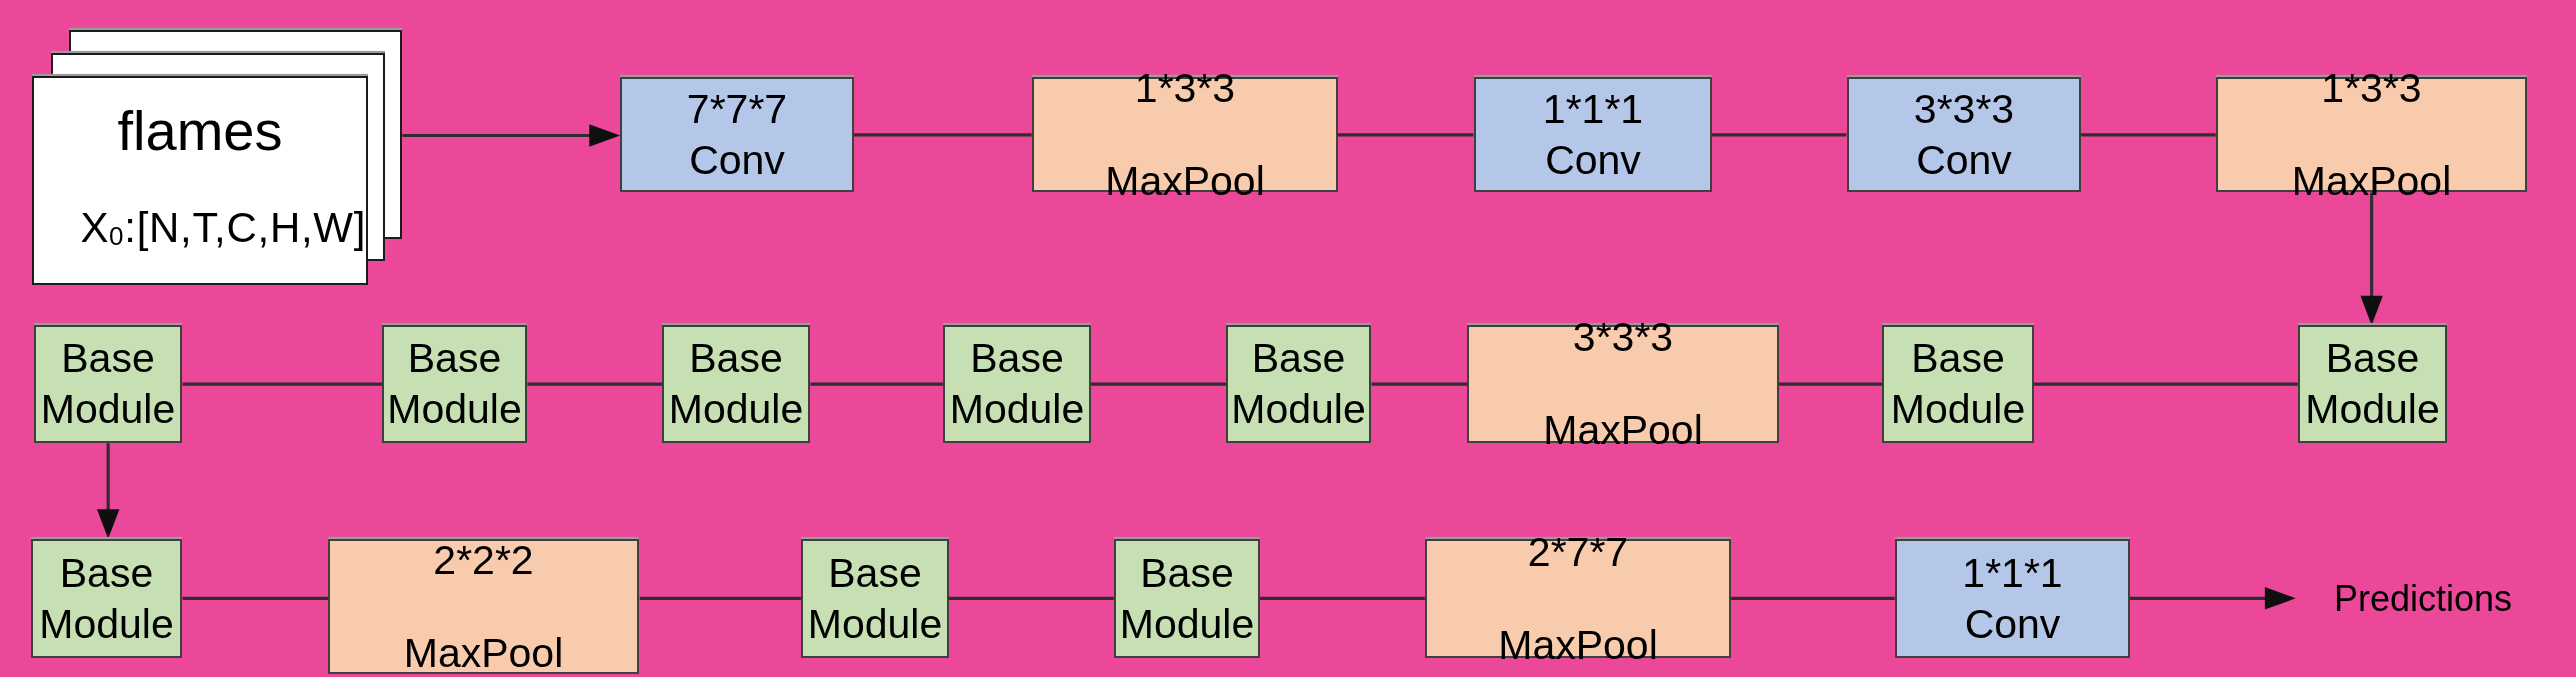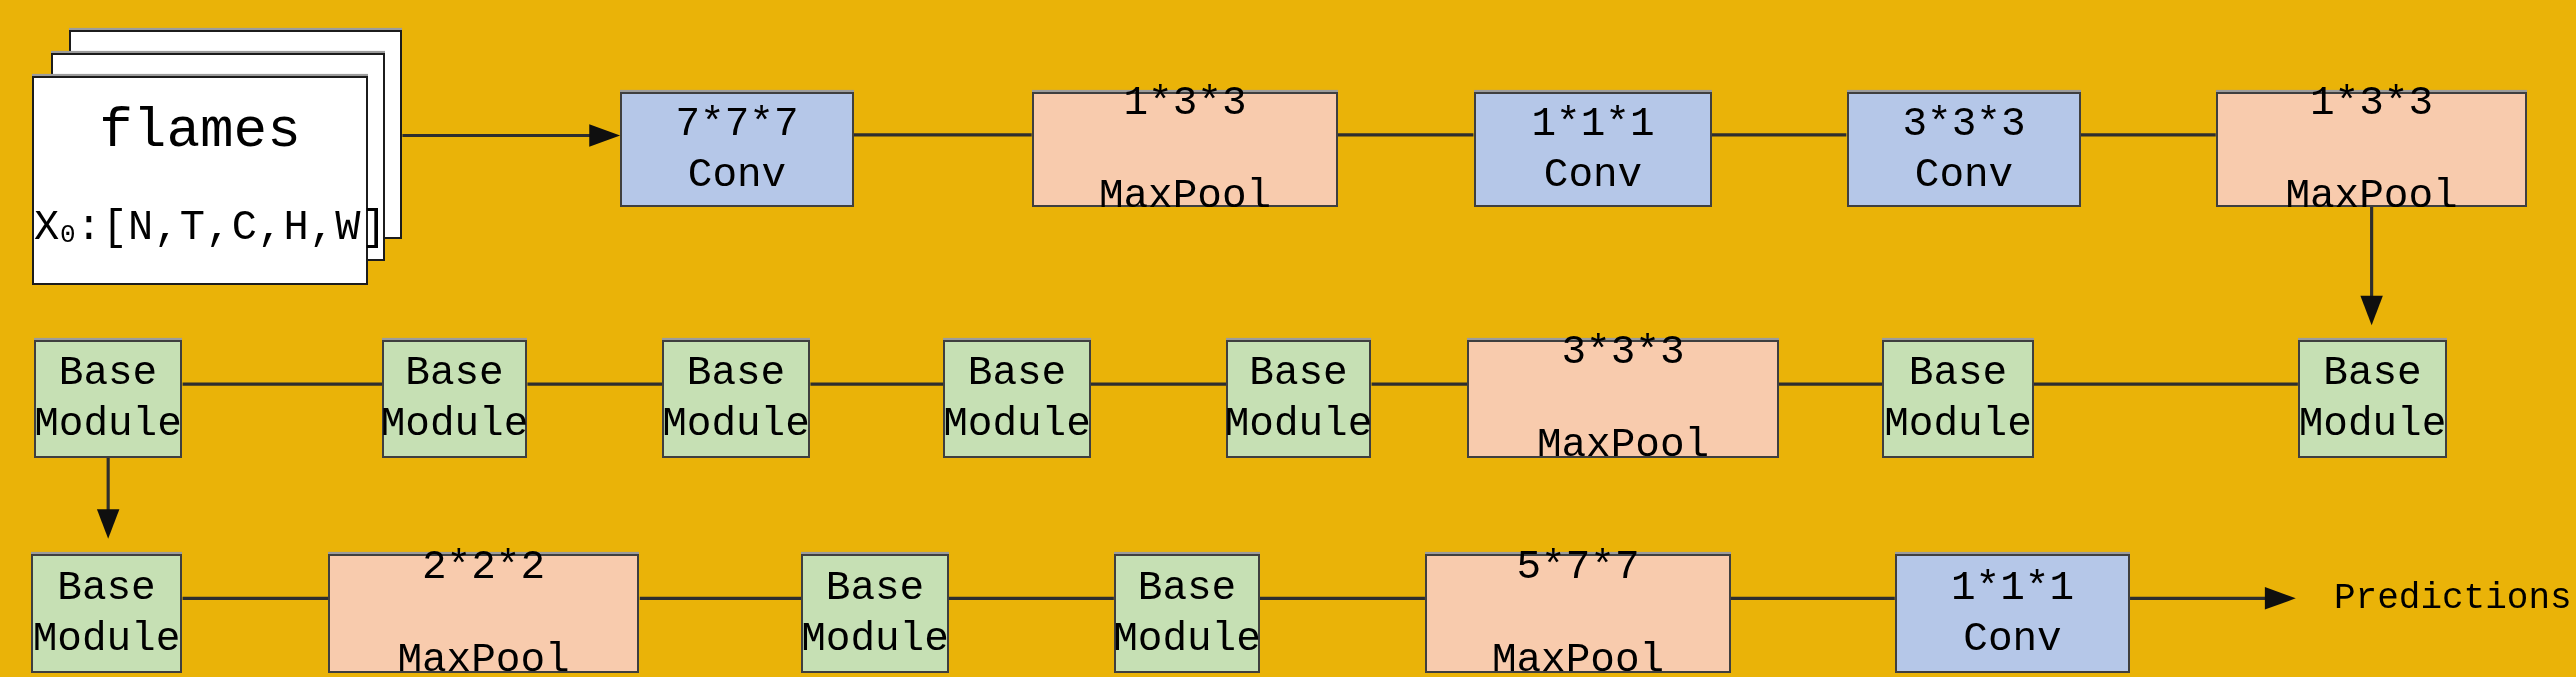--- a/index.html
+++ b/index.html
@@ -1,27 +1,27 @@
 <!DOCTYPE html>
 <html style="font-size:11.2px"><head>
 <meta charset="utf-8">
 <style>
   html,body{margin:0;padding:0;background:#ffffff;}
   .canvas{
-    position:relative;width:2576px;height:677px;background:#eab308;overflow:hidden;
-    font-family:Liberation Mono, monospace;color:#000000;
+    position:relative;width:2576px;height:677px;background:#ec4899;overflow:hidden;
+    font-family:Liberation Sans, sans-serif;color:#000000;
   }
   .connectors{position:absolute;left:0;top:0;width:2576px;height:677px;pointer-events:none;}
   .connectors line{stroke:#2e2e2e;stroke-width:4.5;}
   .connectors polygon{fill:#0f0f0f;}
   .node{
     position:absolute;box-sizing:border-box;border:2.1px solid #3f3f3f;
     box-shadow:0 -2.1px 0 #9c9c9c;
     display:flex;flex-direction:column;align-items:center;justify-content:center;
-    text-align:center;font-size:41px;line-height:1.24;white-space:nowrap;margin-top:15px;
+    text-align:center;font-size:41px;line-height:1.24;white-space:nowrap;
   }
   .node.conv{background:#b5c7e8;}
   .node.maxpool{background:#f8cbad;gap:42px;}
   .node.base{background:#c6e0b4;}
   .sheet{
     position:absolute;box-sizing:border-box;background:#ffffff;
     border:2.1px solid #1c1c1c;box-shadow:0 -2.1px 0 #9c9c9c;
   }
   .stack-title{
     position:absolute;left:0;right:0;top:25px;text-align:center;
@@ -132,34 +132,34 @@
     </div>
   <div class="node base" style="left:2298px;top:325px;width:149px;height:118px;">
       <span>Base</span>
       <span>Module</span>
     </div>
 
   <div class="node base" style="left:31px;top:539px;width:151px;height:119px;">
       <span>Base</span>
       <span>Module</span>
     </div>
-  <div class="node maxpool" style="left:328px;top:539px;width:311px;height:119px;">
+  <div class="node maxpool" style="left:328px;top:539px;width:311px;height:135px;">
       <span>2*2*2</span>
       <span>MaxPool</span>
     </div>
   <div class="node base" style="left:801px;top:539px;width:148px;height:119px;">
       <span>Base</span>
       <span>Module</span>
     </div>
   <div class="node base" style="left:1114px;top:539px;width:146px;height:119px;">
       <span>Base</span>
       <span>Module</span>
     </div>
   <div class="node maxpool" style="left:1425px;top:539px;width:306px;height:119px;">
-      <span>5*7*7</span>
+      <span>2*7*7</span>
       <span>MaxPool</span>
     </div>
   <div class="node conv" style="left:1895px;top:539px;width:235px;height:119px;">
       <span>1*1*1</span>
       <span>Conv</span>
     </div>
 
   <div class="predictions">Predictions</div>
 
 </div>

